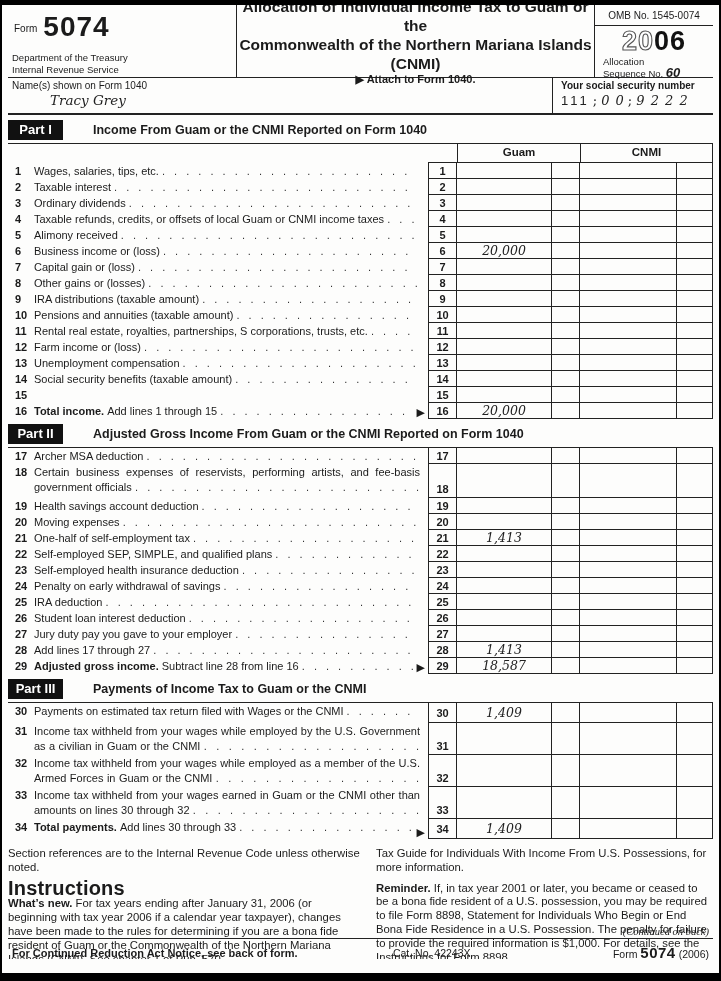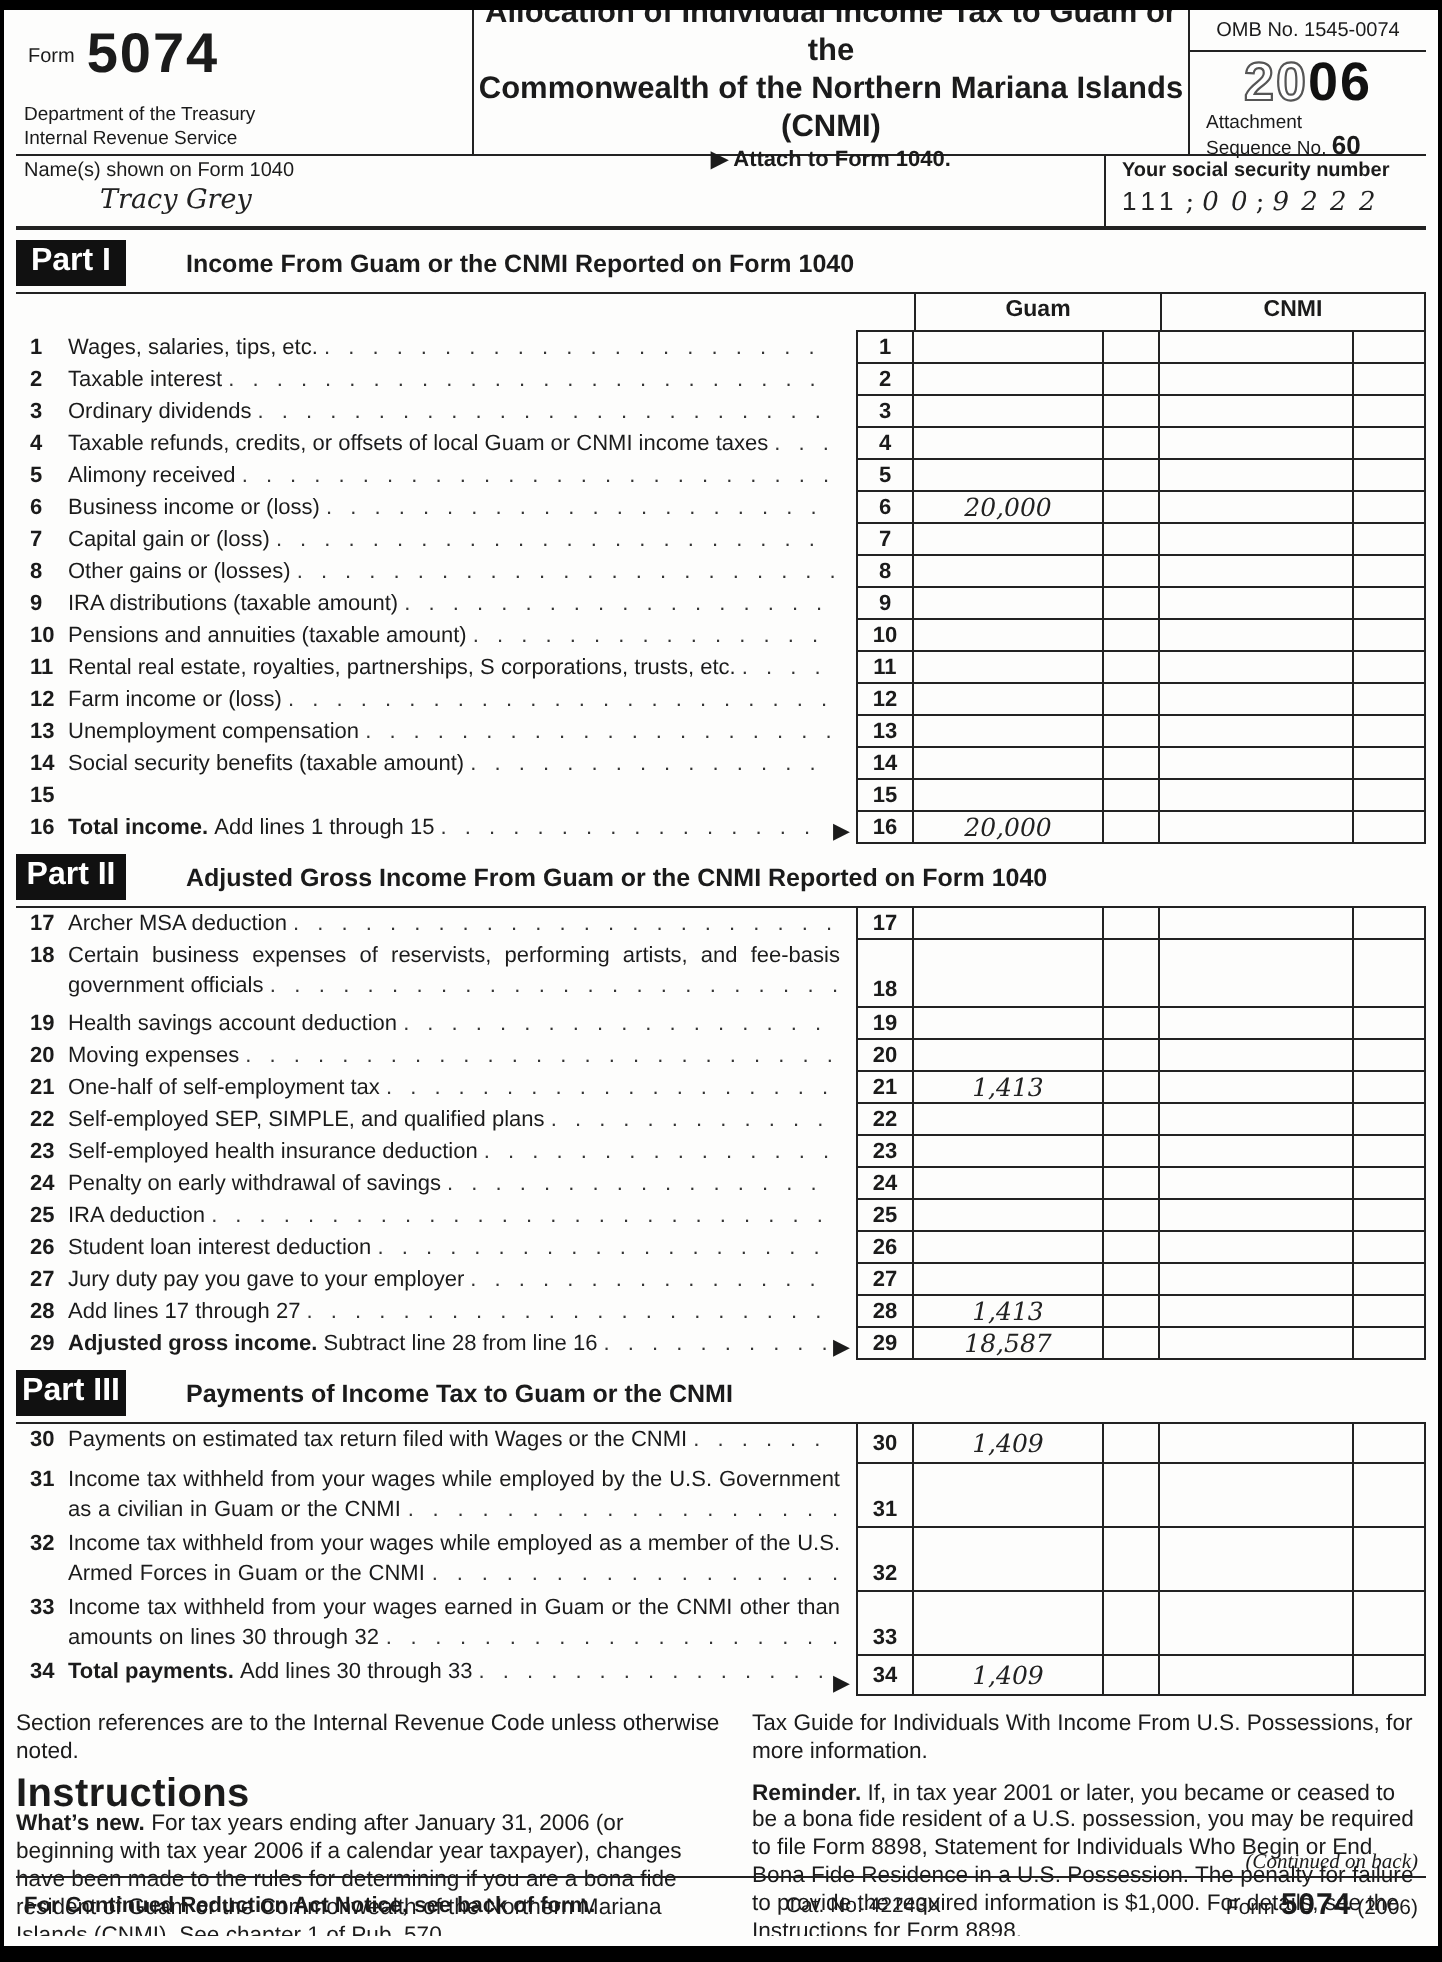--- a/index.html
+++ b/index.html
@@ -29,36 +29,36 @@
   .agency { font-size: 9.5px; line-height: 11.5px; }
   .hdr-center { flex: 1; border-right: 1.5px solid #222; text-align: center; padding-top: 7px; display:flex; flex-direction:column; justify-content:center;}
   .main-title { font-size: 15.5px; font-weight: bold; line-height: 19px; }
   .attach { font-size: 11px; font-weight: bold; padding-bottom: 6px; }
   .hdr-right { width: 118px; display:flex; flex-direction:column; }
   .omb { font-size: 10px; text-align:center; padding: 5px 0 4px 0; border-bottom: 1.5px solid #222; }
   .year { text-align:center; font-size: 27px; font-weight:bold; line-height: 27px; margin-top: 2px; letter-spacing:1px;}
   .y20 { color:#fff; -webkit-text-stroke: 1.1px #555; }
   .y06 { color: #111; }
   .attach-seq { font-size: 9.5px; line-height: 11px; padding-left: 8px; margin-top: 1px; }
-  .seq-no { font-size: 13px; font-weight: bold; }
+  .seq-no { font-size: 13px; font-weight: bold; font-style: italic; }
 
   
   .name-row { display:flex; border-bottom: 2px solid #222; height: 37px; }
   .name-block { flex: 1; padding: 2px 4px; }
   .small-label { font-size: 10px; }
   .bold { font-weight: bold; }
   .name-val { font-size: 13.5px; padding-left: 38px; margin-top: 1px;}
   .ssn-block { width: 161px; border-left: 1.5px solid #222; padding: 2px 0 0 8px; }
   .ssn-val { font-size: 13px; letter-spacing: 1px; margin-top: 2px;}
   .ssn-p1 { font-family: "Liberation Sans", sans-serif; font-style: normal; letter-spacing: 3px;}
   .ssn-sep { font-style: normal; padding: 0 3px; }
 
   
   .part-bar { display:flex; align-items:center; margin: 5px 0 3px 0; }
-  .part-box { background:#111; color:#fff; font-weight:bold; font-size:16px;
+  .part-box { background:#111; color:#fff; font-weight:bold; font-size:13px;
               width: 55px; text-align:center; padding: 2px 0 3px 0; }
   .part-title { font-weight:bold; font-size:12.5px; margin-left: 30px; }
 
   .tbl { border-top: 1.5px solid #222; }
   .thead { display:grid; grid-template-columns: 420px 29px 123px 133px; height: 19px; }
   .h-spacer {}
   .h-num   { border-bottom: 1px solid #222; }
   .h-guam  { border-left: 1px solid #222; border-bottom: 1px solid #222; text-align:center; font-weight:bold; font-size:11.5px; padding-top:2px;}
   .h-cnmi  { border-left: 1px solid #222; border-right: 1px solid #222; border-bottom: 1px solid #222; text-align:center; font-weight:bold; font-size:11.5px; padding-top:2px;}
 
@@ -119,21 +119,21 @@
         <span>Commonwealth of the Northern Mariana Islands (CNMI)</span>
       </div>
       <div class="attach">▶ Attach to Form 1040.</div>
     </div>
     <div class="hdr-right">
       <div class="omb">OMB No. 1545-0074</div>
       <div class="year">
         <span class="y20">20</span><span class="y06">06</span>
       </div>
       <div class="attach-seq">
-        <div>Attachment</div>
+        <div>Allocation</div>
         <div><span>Sequence No.</span>
              <span class="seq-no">60</span></div>
       </div>
     </div>
   </div>
 
   <div class="name-row">
     <div class="name-block">
       <div class="small-label">Name(s) shown on Form 1040</div>
       <div class="hand name-val">Tracy Grey</div>

